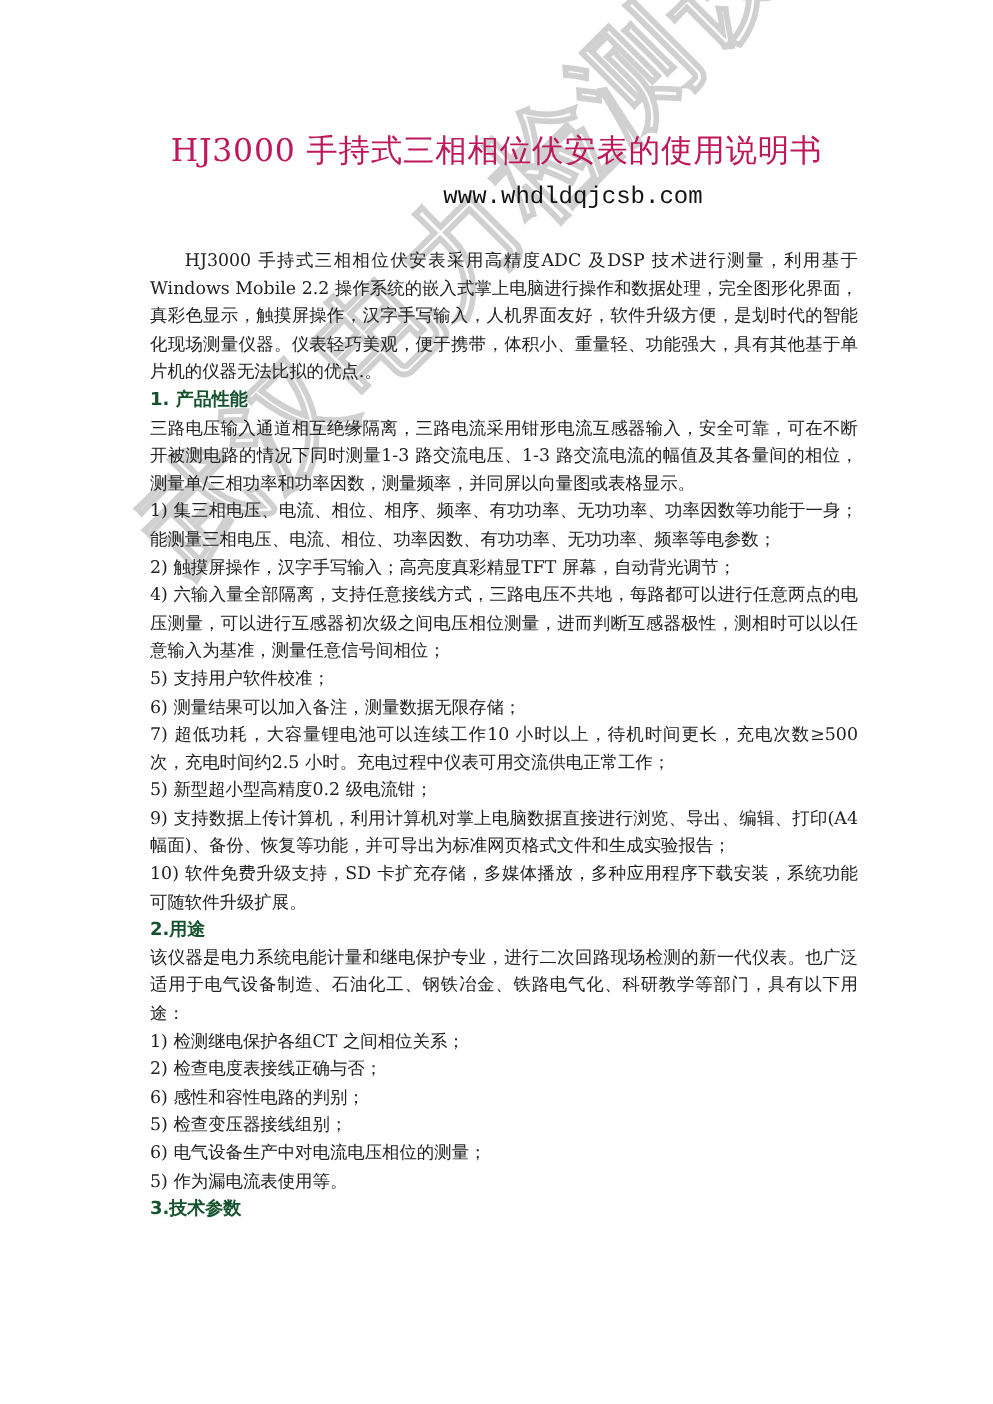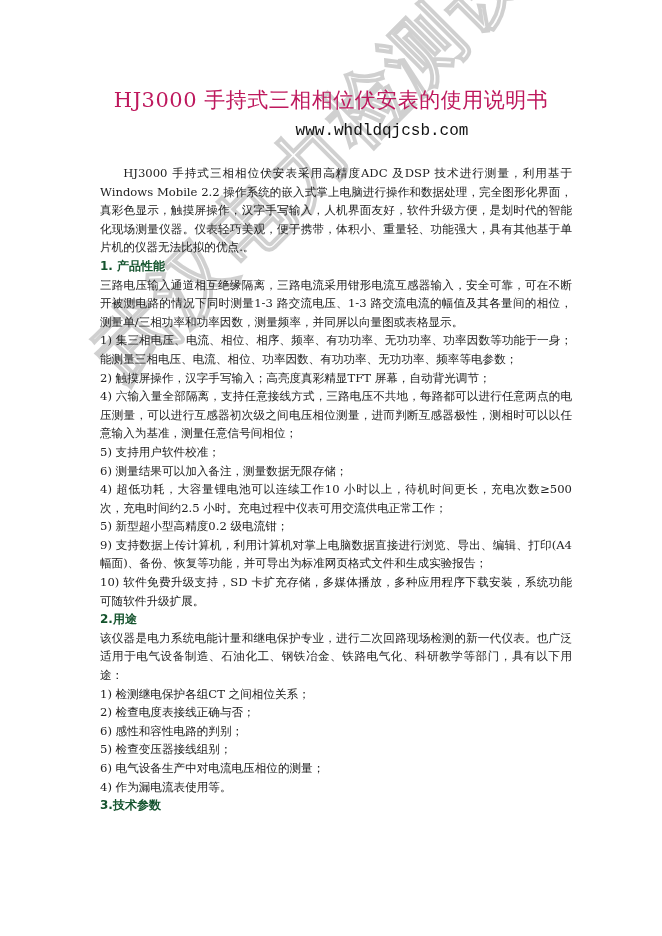--- a/index.html
+++ b/index.html
@@ -48,34 +48,34 @@
     <p class="intro">HJ3000 手持式三相相位伏安表采用高精度ADC 及DSP 技术进行测量，利用基于Windows Mobile 2.2 操作系统的嵌入式掌上电脑进行操作和数据处理，完全图形化界面，真彩色显示，触摸屏操作，汉字手写输入，人机界面友好，软件升级方便，是划时代的智能化现场测量仪器。仪表轻巧美观，便于携带，体积小、重量轻、功能强大，具有其他基于单片机的仪器无法比拟的优点.。</p>
 
     <section>
       <h2>1. 产品性能</h2>
       <p>三路电压输入通道相互绝缘隔离，三路电流采用钳形电流互感器输入，安全可靠，可在不断开被测电路的情况下同时测量1-3 路交流电压、1-3 路交流电流的幅值及其各量间的相位，测量单/三相功率和功率因数，测量频率，并同屏以向量图或表格显示。</p>
       <p>1) 集三相电压、电流、相位、相序、频率、有功功率、无功功率、功率因数等功能于一身；能测量三相电压、电流、相位、功率因数、有功功率、无功功率、频率等电参数；</p>
       <p>2) 触摸屏操作，汉字手写输入；高亮度真彩精显TFT 屏幕，自动背光调节；</p>
       <p>4) 六输入量全部隔离，支持任意接线方式，三路电压不共地，每路都可以进行任意两点的电压测量，可以进行互感器初次级之间电压相位测量，进而判断互感器极性，测相时可以以任意输入为基准，测量任意信号间相位；</p>
       <p>5) 支持用户软件校准；</p>
       <p>6) 测量结果可以加入备注，测量数据无限存储；</p>
-      <p>4) 超低功耗，大容量锂电池可以连续工作10 小时以上，待机时间更长，充电次数≥500 次，充电时间约2.5 小时。充电过程中仪表可用交流供电正常工作；</p>
+      <p>7) 超低功耗，大容量锂电池可以连续工作10 小时以上，待机时间更长，充电次数≥500 次，充电时间约2.5 小时。充电过程中仪表可用交流供电正常工作；</p>
       <p>5) 新型超小型高精度0.2 级电流钳；</p>
       <p>9) 支持数据上传计算机，利用计算机对掌上电脑数据直接进行浏览、导出、编辑、打印(A4 幅面)、备份、恢复等功能，并可导出为标准网页格式文件和生成实验报告；</p>
       <p>10) 软件免费升级支持，SD 卡扩充存储，多媒体播放，多种应用程序下载安装，系统功能可随软件升级扩展。</p>
     </section>
 
     <section>
       <h2>2.用途</h2>
       <p>该仪器是电力系统电能计量和继电保护专业，进行二次回路现场检测的新一代仪表。也广泛适用于电气设备制造、石油化工、钢铁冶金、铁路电气化、科研教学等部门，具有以下用途：</p>
       <p>1) 检测继电保护各组CT 之间相位关系；</p>
       <p>2) 检查电度表接线正确与否；</p>
       <p>6) 感性和容性电路的判别；</p>
       <p>5) 检查变压器接线组别；</p>
       <p>6) 电气设备生产中对电流电压相位的测量；</p>
-      <p>4) 作为漏电流表使用等。</p>
+      <p>5) 作为漏电流表使用等。</p>
     </section>
 
     <section>
       <h2>3.技术参数</h2>
     </section>
   </div>
 </div>
 
 </body></html>

